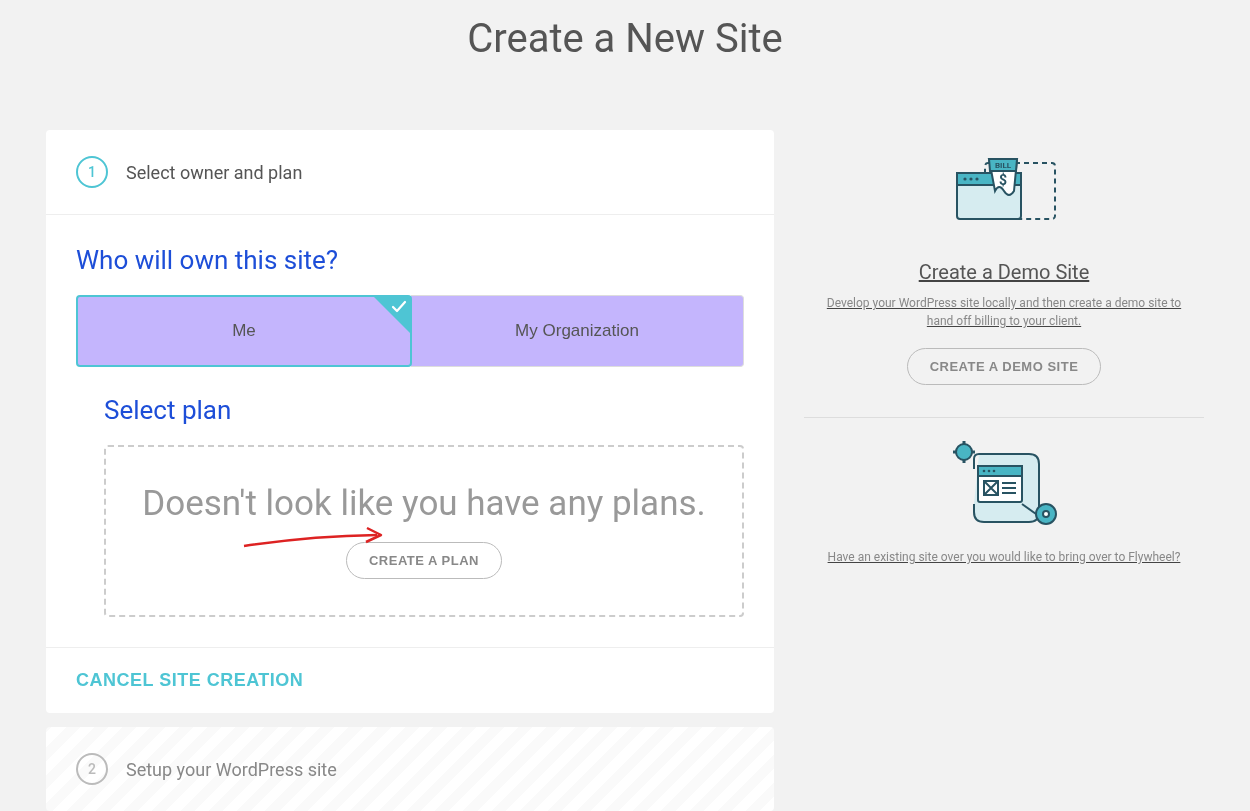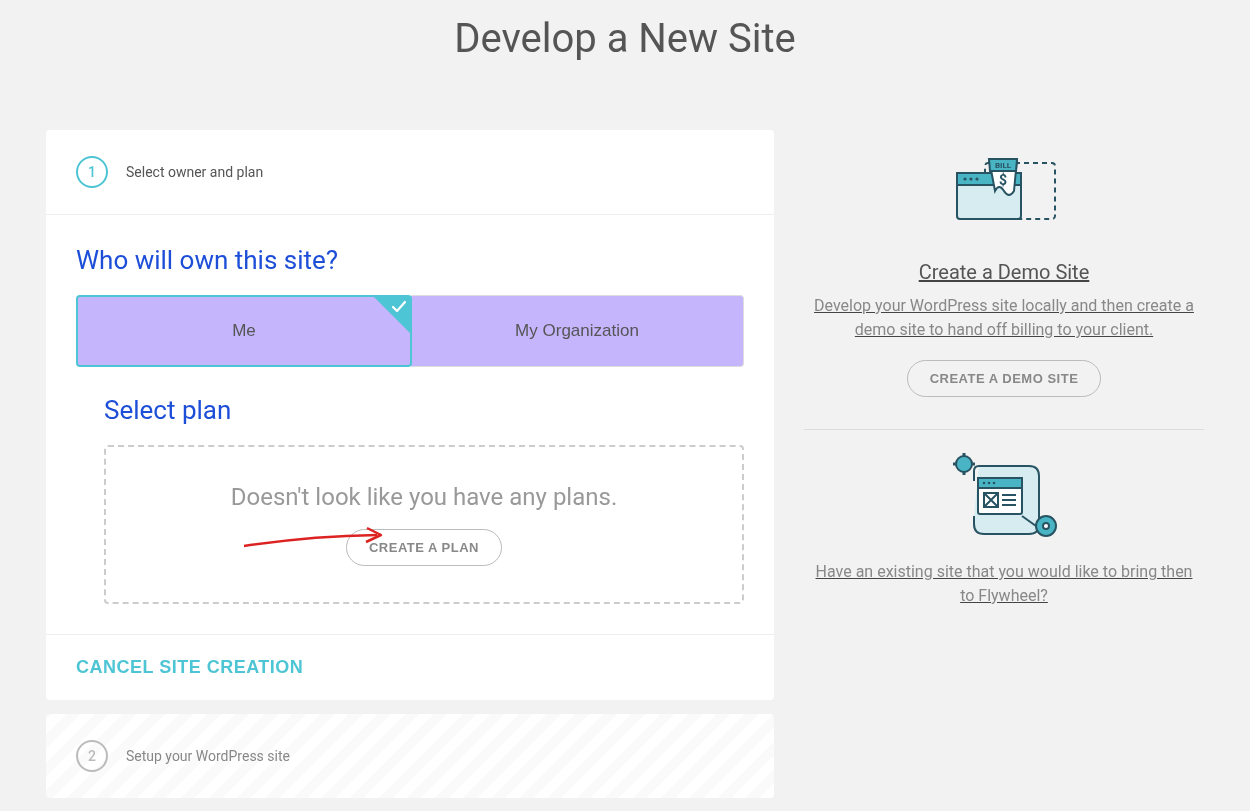--- a/index.html
+++ b/index.html
@@ -43,21 +43,21 @@
       border-radius: 50%;
       border: 2px solid #4ec5d4;
       color: #4ec5d4;
       display: flex;
       align-items: center;
       justify-content: center;
       font-size: 14px;
       font-weight: 500;
       flex-shrink: 0;
     }
-    .step-label { font-size: 14px; color: #555; }
+    .step-label { font-size: 18px; color: #555; }
 
     .step-body { padding: 30px; }
     .section-title {
       font-size: 26px;
       font-weight: 400;
       color: #1d4ed8;
       margin-bottom: 20px;
     }
     .owner-options {
       display: flex;
@@ -100,21 +100,21 @@
     }
     .plan-section { margin-top: 28px; margin-left: 28px; }
     .plan-box {
       border: 2px dashed #ccc;
       border-radius: 4px;
       text-align: center;
       padding: 36px 20px;
       position: relative;
     }
     .plan-empty {
-      font-size: 24px;
+      font-size: 35px;
       color: #999;
       margin-bottom: 18px;
     }
     .btn-outline {
       display: inline-block;
       border: 1px solid #bbb;
       background: transparent;
       color: #888;
       padding: 10px 22px;
       font-size: 13px;
@@ -160,27 +160,27 @@
     .card-disabled .step-header { border-bottom: none; }
 
     .side-block {
       text-align: center;
       padding: 16px 0 32px 0;
       border-bottom: 1px solid #ddd;
     }
     .side-block:last-child { border-bottom: none; padding-bottom: 10px; }
     .side-icon-wrap { height: 100px; display: flex; align-items: center; justify-content: center; margin-bottom: 14px; }
     .side-title { font-size: 20px; color: #555; font-weight: 400; margin-bottom: 10px; }
-    .side-desc { font-size: 16px; color: #888; line-height: 1.5; margin-bottom: 18px; padding: 0 10px; }
+    .side-desc { font-size: 12px; color: #888; line-height: 1.5; margin-bottom: 18px; padding: 0 10px; }
   </style>
 </head>
 <body>
 
 <div class="container">
-  <h1 class="page-title">Develop a New Site</h1>
+  <h1 class="page-title">Create a New Site</h1>
 
   <div class="layout">
     <div class="main-col">
 
       <div class="card">
         <div class="step-header">
           <div class="step-num">1</div>
           <div class="step-label">Select owner and plan</div>
         </div>
 
@@ -268,18 +268,18 @@
             <rect x="40" y="47" width="14" height="14" fill="none" stroke="#285362" stroke-width="2"></rect>
             <path d="M40 47 L54 61 M54 47 L40 61" stroke="#285362" stroke-width="2"></path>
             <line x1="58" y1="49" x2="72" y2="49" stroke="#285362" stroke-width="2"></line>
             <line x1="58" y1="54" x2="72" y2="54" stroke="#285362" stroke-width="2"></line>
             <line x1="58" y1="59" x2="72" y2="59" stroke="#285362" stroke-width="2"></line>
             <circle cx="102" cy="80" r="10" fill="#49b5c4" stroke="#285362" stroke-width="2"></circle>
             <circle cx="102" cy="80" r="3" fill="#fff" stroke="#285362" stroke-width="2"></circle>
             <path d="M92 80 L78 70" stroke="#285362" stroke-width="2"></path>
           </svg>
         </div>
-        <div class="side-desc">Have an existing site that you would like to bring then to Flywheel?</div>
+        <div class="side-desc">Have an existing site over you would like to bring over to Flywheel?</div>
       </div>
     </div>
 
   </div>
 </div>
 
 </body></html>

